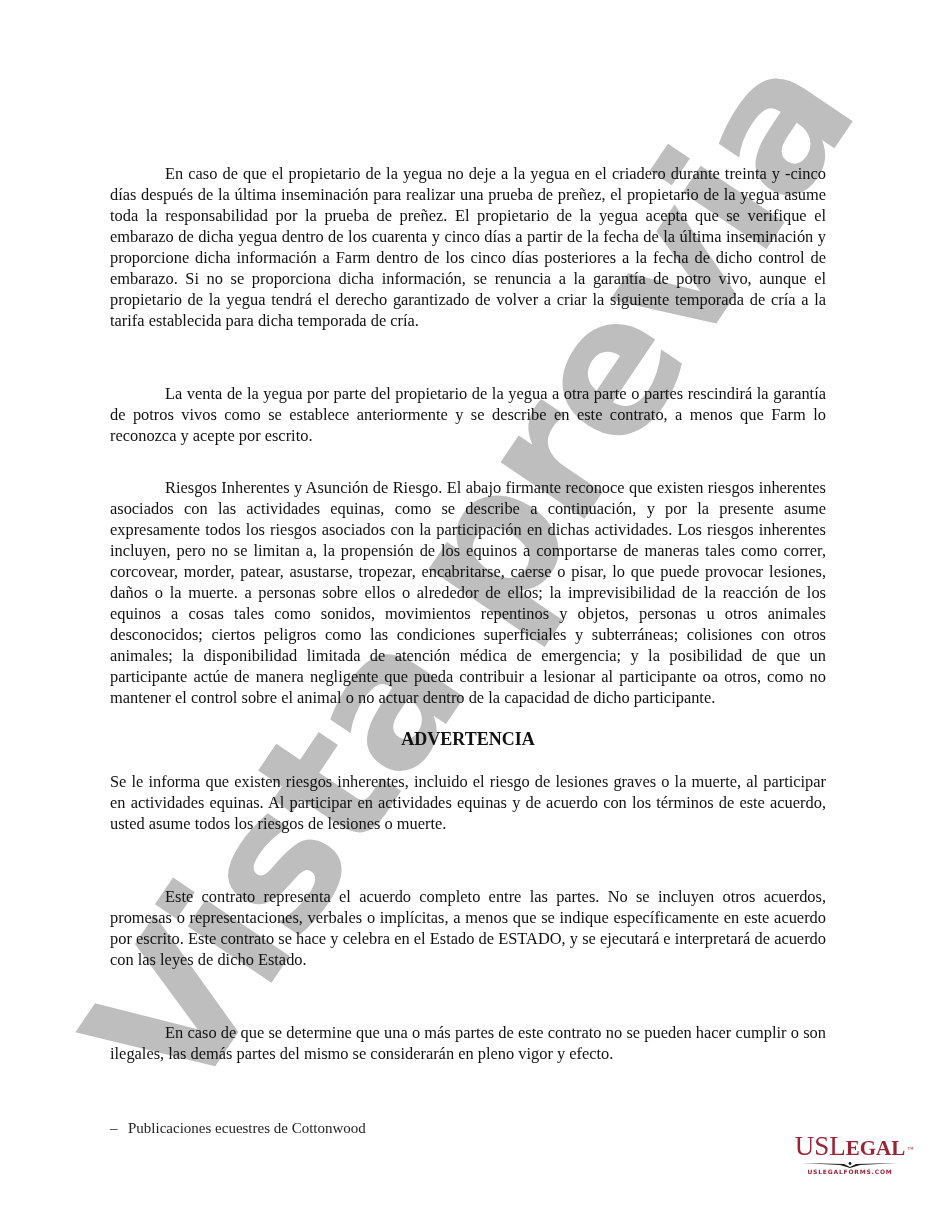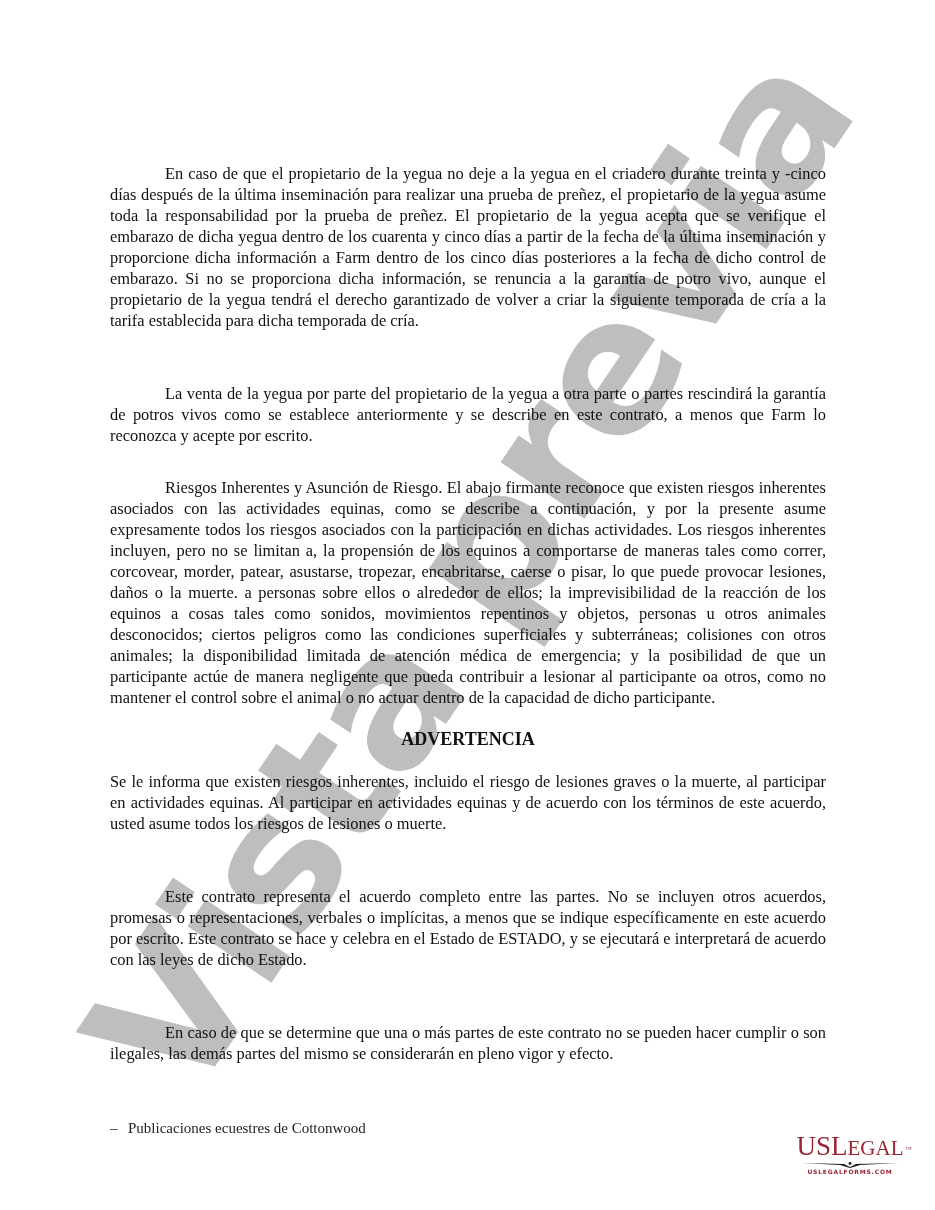--- a/index.html
+++ b/index.html
@@ -89,20 +89,21 @@
       font-family: "Liberation Serif", "DejaVu Serif", serif;
       font-size: 27px;
       color: #9b2335;
       letter-spacing: 0px;
       line-height: 26px;
       position: relative;
       display: inline-block;
     }
     .logo-main .small-caps {
       font-size: 21px;
+      font-weight: bold;
     }
     .logo-tm {
       font-size: 6px;
       position: absolute;
       right: -8px;
       top: 3px;
       color: #9b2335;
     }
     .logo-wing {
       height: 7px;

